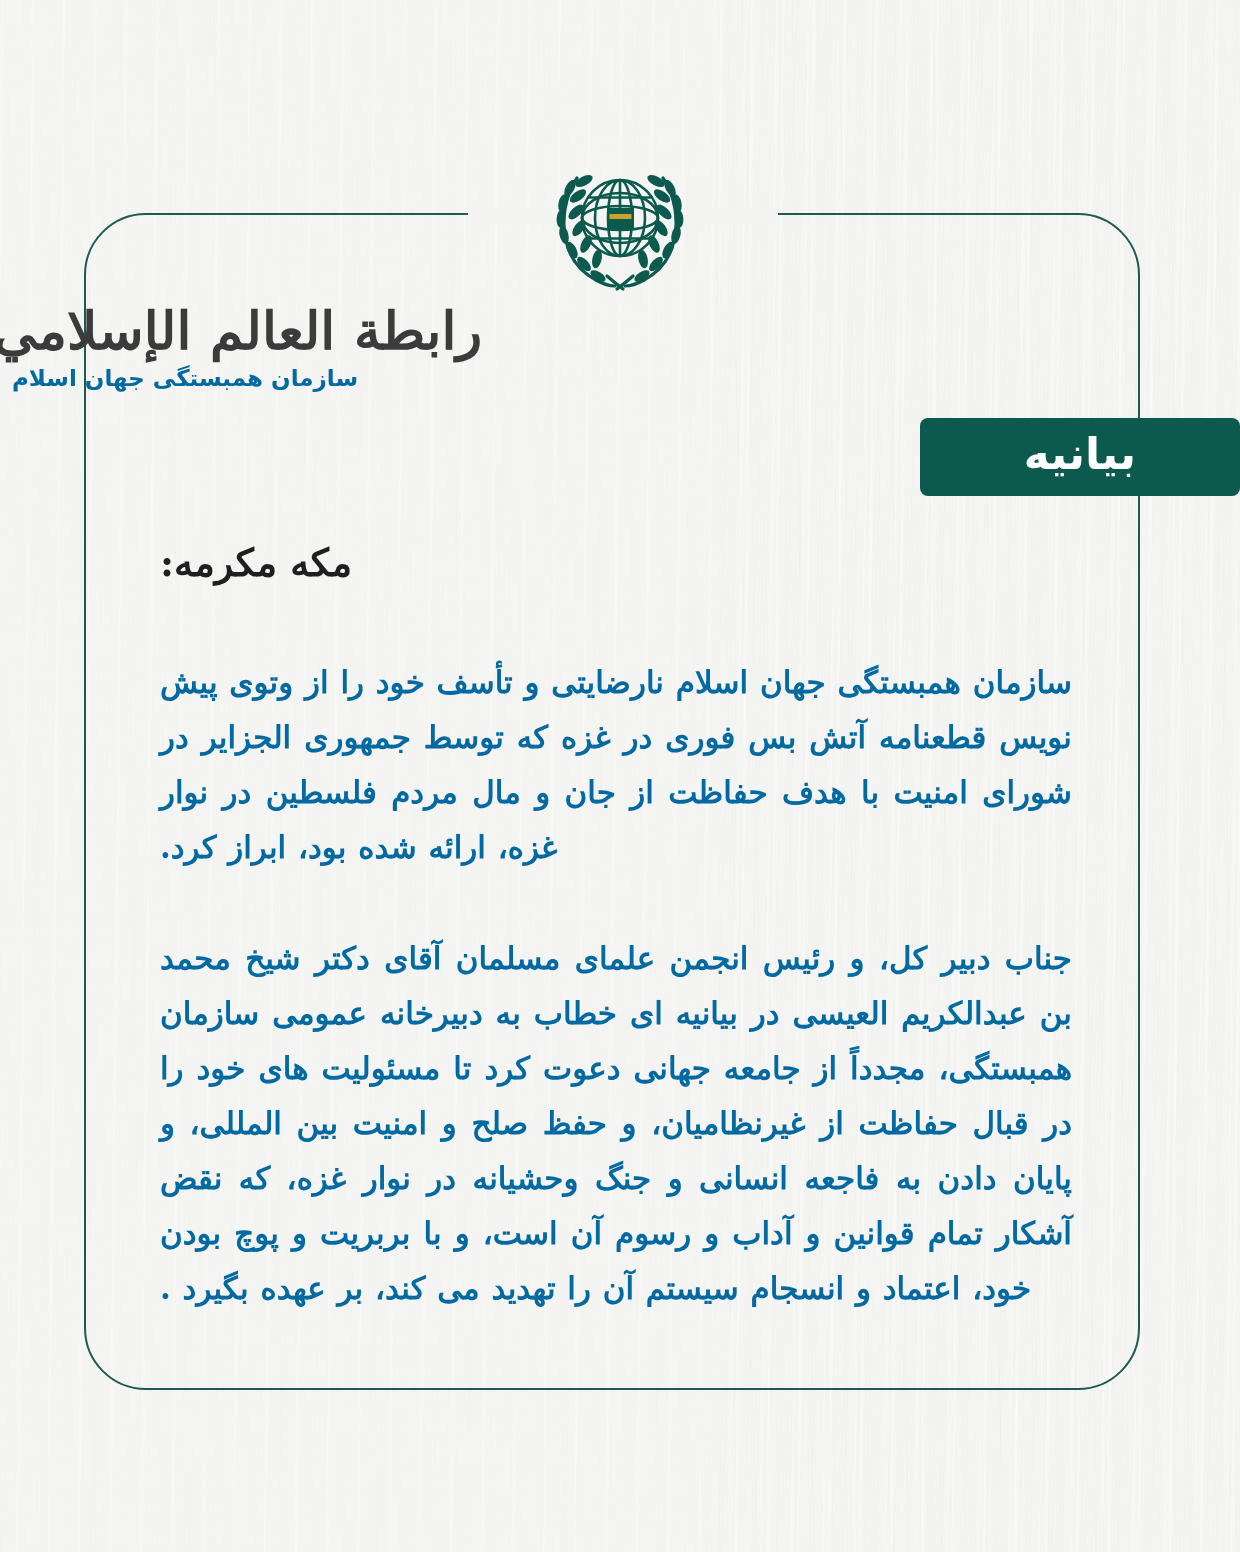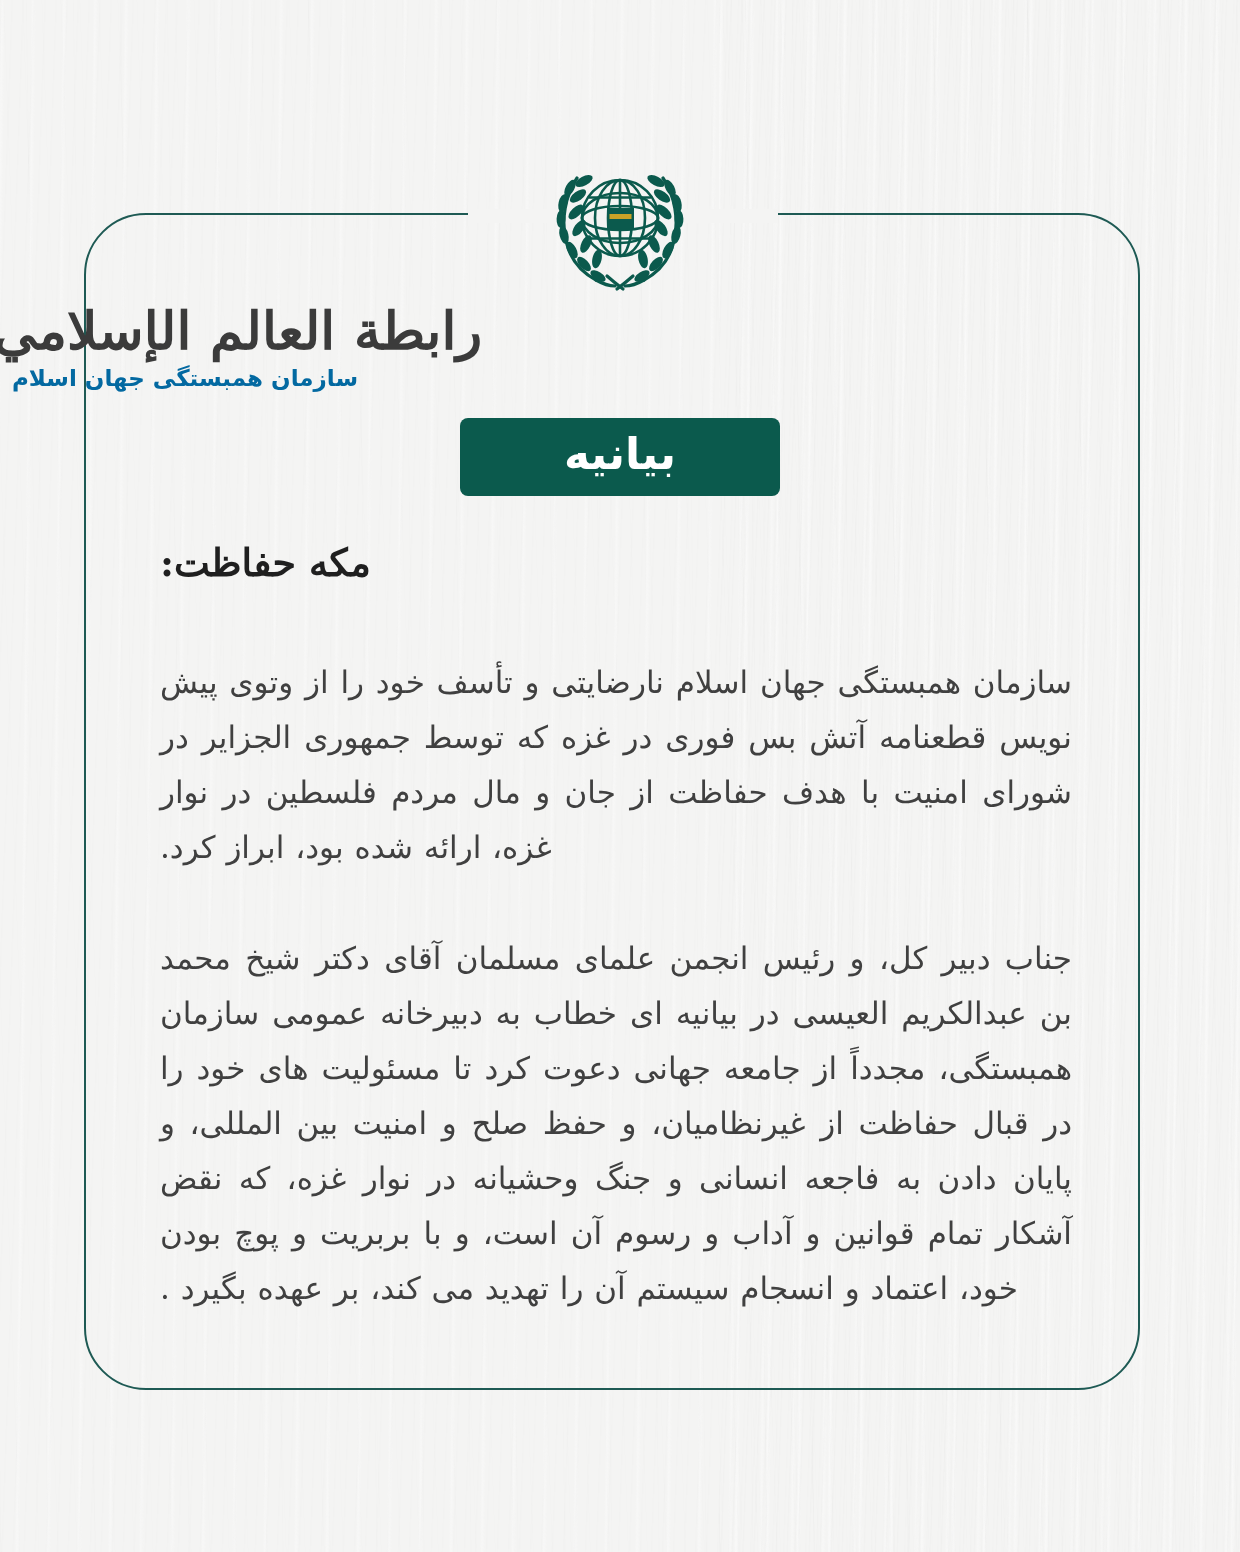--- a/index.html
+++ b/index.html
@@ -110,21 +110,21 @@
     color: #0369a1;
     margin-top: 4px;
     direction: rtl;
   }
 
   
   .badge-wrap {
     position: absolute;
     left: 0; right: 0;
     top: 418px;
-    text-align: center;
+    text-align: right;
     z-index: 3;
   }
   .badge {
     display: inline-block;
     background: #0b5a4d;
     color: #ffffff;
     font-family: "DejaVu Sans", "Liberation Sans", sans-serif;
     font-size: 44px;
     font-weight: 700;
     line-height: 1;
@@ -148,27 +148,27 @@
   .salutation {
     font-size: 38px;
     font-weight: 700;
     text-align: left;
     margin: 0 0 70px 0;
     letter-spacing: 0;
     color: #1f1f1f;
   }
   .para {
     font-size: 31px;
-    font-weight: 400;
+    font-weight: 700;
     line-height: 55px;
     margin: 0 0 56px 0;
     text-align: justify;
     text-align-last: left;
     word-spacing: 1px;
-    color: #404040;
+    color: #0369a1;
   }
   .para:last-child { margin-bottom: 0; }
 </style>
 </head>
 <body>
 
 <div class="paper-texture"></div>
 <div class="paper-texture right-heavy"></div>
 
 <div class="frame">
@@ -244,16 +244,16 @@
 <div class="wordmark">
   <div class="wordmark-ar">رابطة العالم الإسلامي</div>
   <div class="wordmark-fa">سازمان همبستگی جهان اسلام</div>
 </div>
 
 <div class="badge-wrap">
   <span class="badge">بیانیه</span>
 </div>
 
 <div class="content">
-  <p class="salutation">مکه حفاظت:</p>
+  <p class="salutation">مکه مکرمه:</p>
   <p class="para">سازمان همبستگی جهان اسلام نارضایتی و تأسف خود را از وتوی پیش نویس قطعنامه آتش بس فوری در غزه که توسط جمهوری الجزایر در شورای امنیت با هدف حفاظت از جان و مال مردم فلسطین در نوار غزه، ارائه شده بود، ابراز کرد.</p>
   <p class="para">جناب دبیر کل، و رئیس انجمن علمای مسلمان آقای دکتر شیخ محمد بن عبدالکریم العیسی در بیانیه ای خطاب به دبیرخانه عمومی سازمان همبستگی، مجدداً از جامعه جهانی دعوت کرد تا مسئولیت های خود را در قبال حفاظت از غیرنظامیان، و حفظ صلح و امنیت بین المللی، و پایان دادن به فاجعه انسانی و جنگ وحشیانه در نوار غزه، که نقض آشکار تمام قوانین و آداب و رسوم آن است، و با بربریت و پوچ بودن خود، اعتماد و انسجام سیستم آن را تهدید می کند، بر عهده بگیرد .</p>
 </div>
 
 </body></html>

